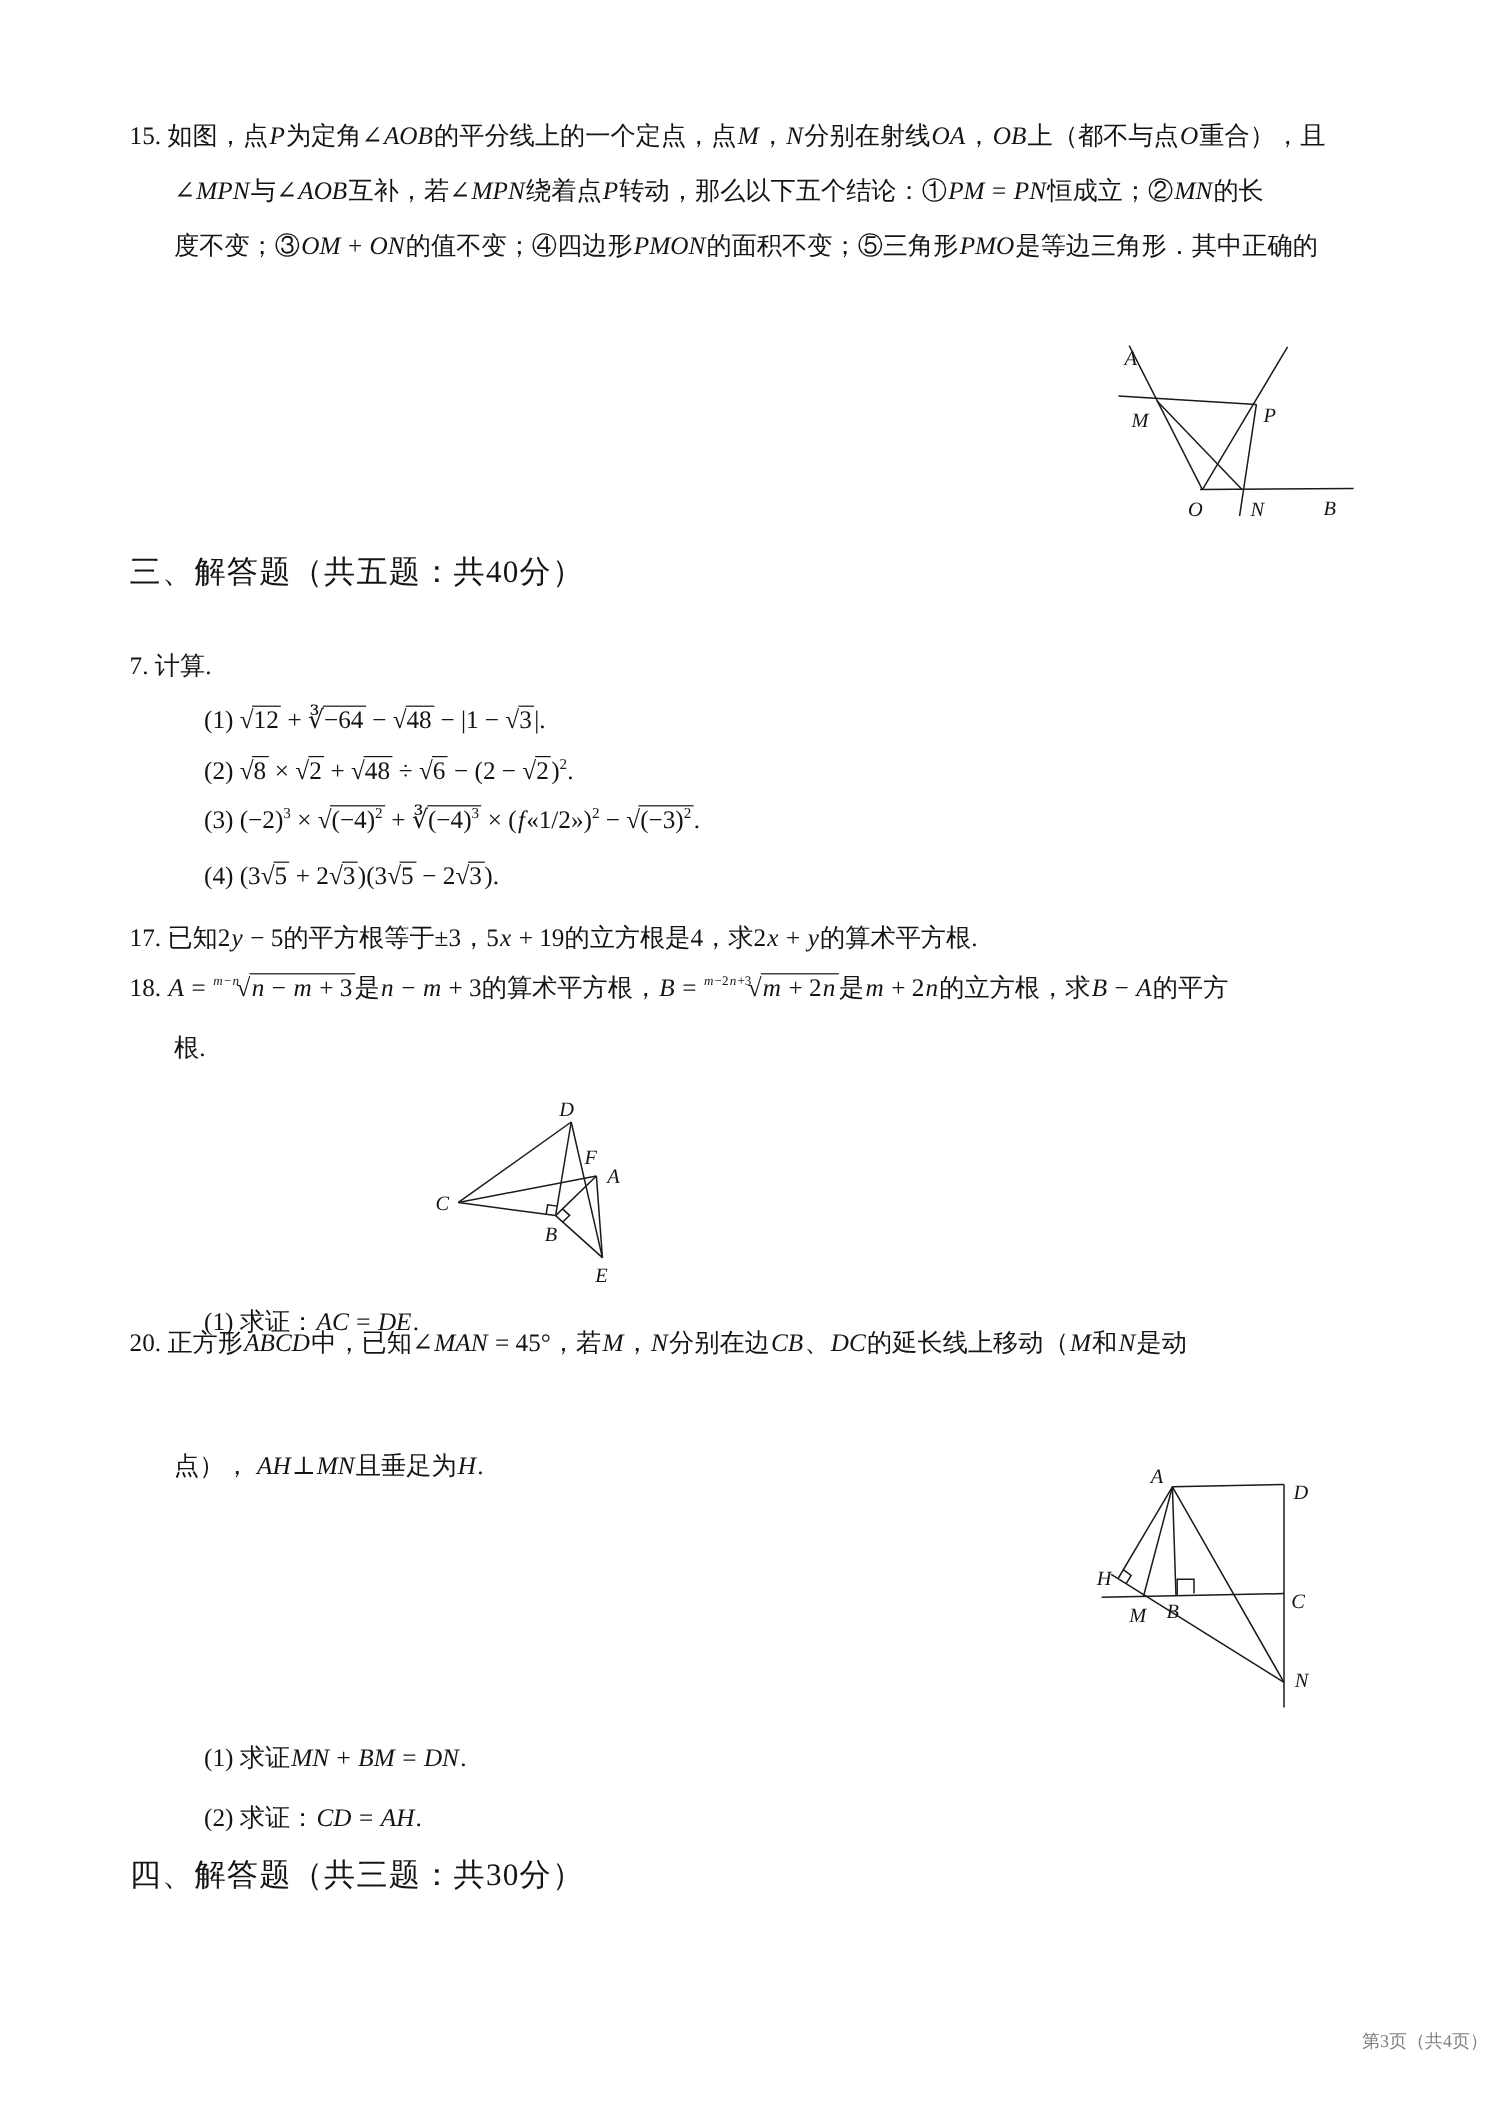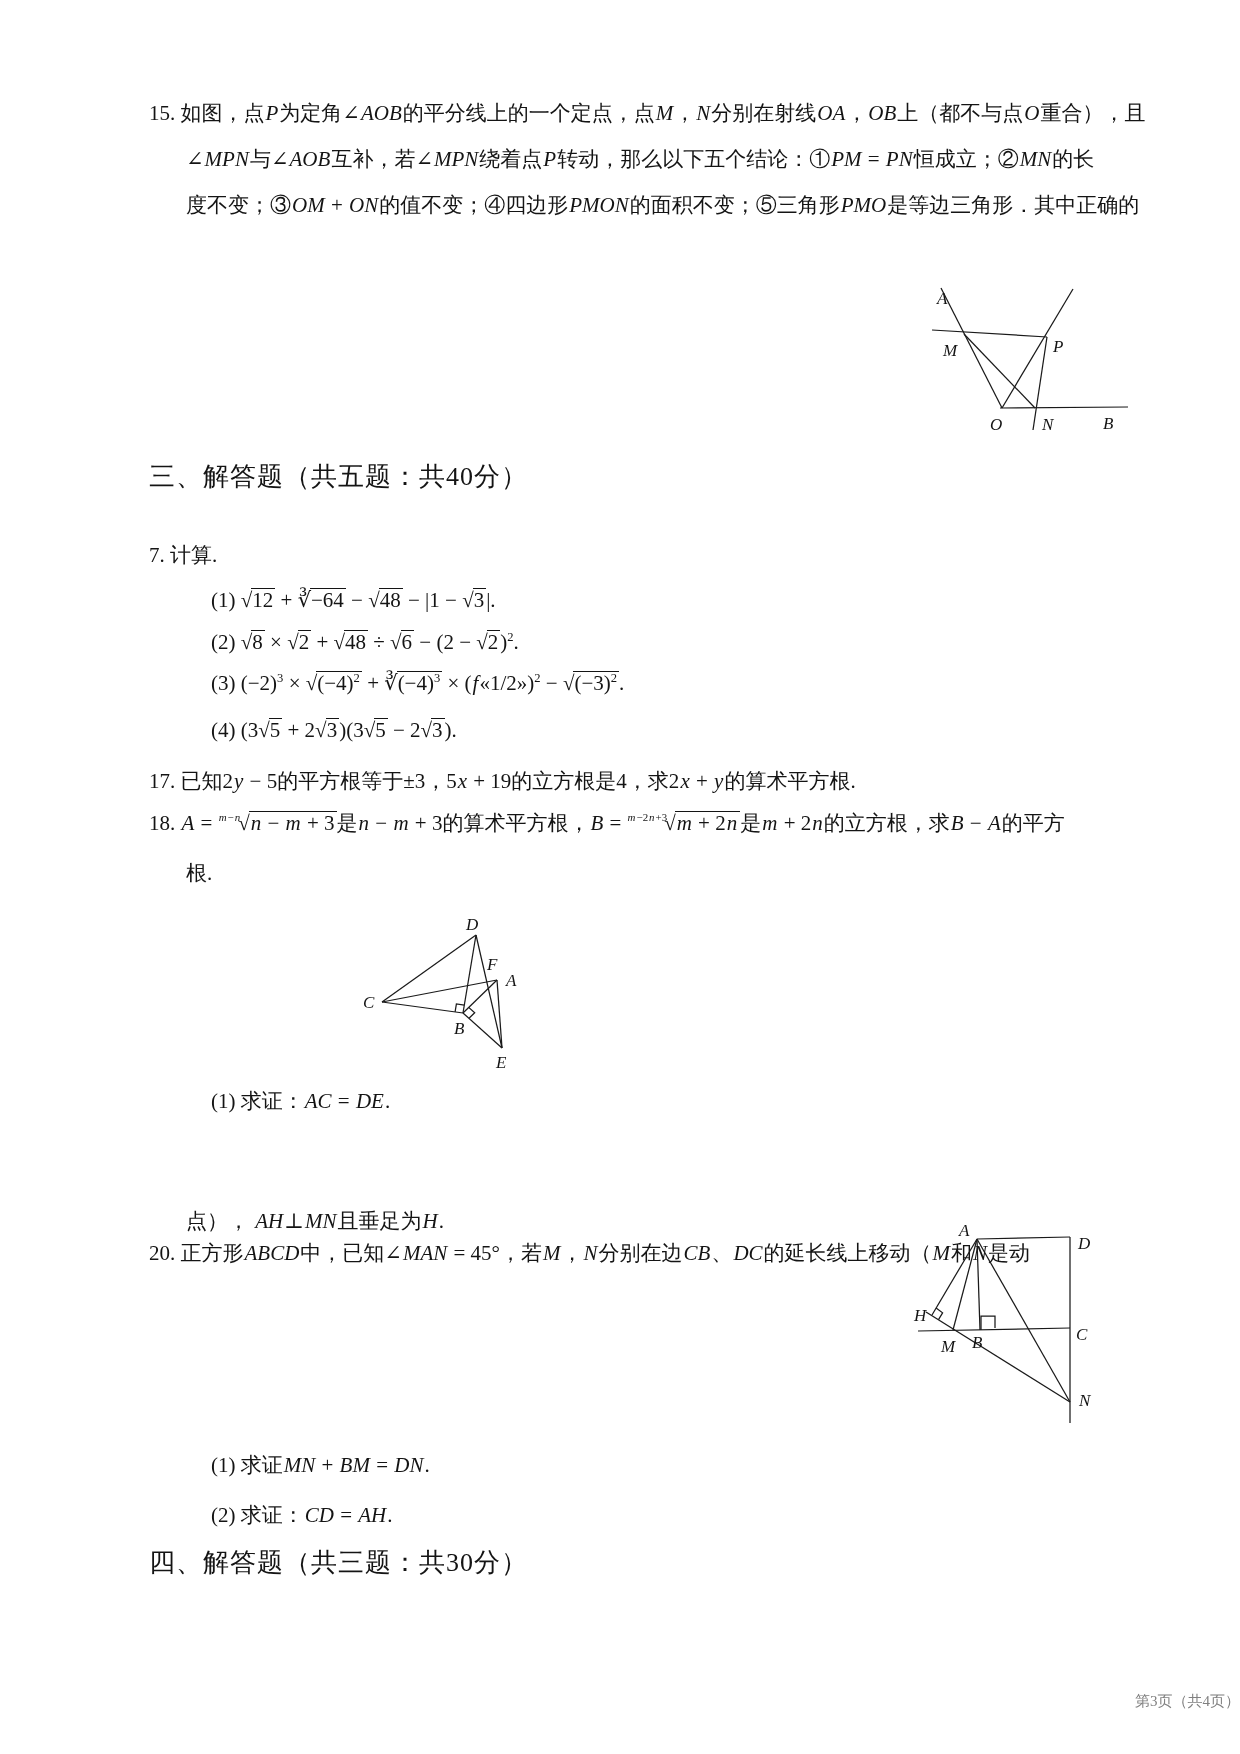--- a/index.html
+++ b/index.html
@@ -5,21 +5,21 @@
   html,body{margin:0;padding:0;background:#ffffff;}
   .page{
     position:relative;
     width:1240px;height:1754px;
     background:#ffffff;
     font-family:"Liberation Serif","DejaVu Serif",serif;
     color:#141414;
     font-size:21px;
     overflow:hidden;
   }
-  .line{position:absolute;white-space:nowrap;line-height:30px;margin-left:41px;}
+  .line{position:absolute;white-space:nowrap;line-height:30px;}
   .sec{font-size:26px;letter-spacing:1px;}
   .footer{position:absolute;left:0;right:0;text-align:right;color:#808080;font-size:15px;}
   i{font-style:italic;padding:0 1px;}
   sup{font-size:0.6em;line-height:0;}
   .rt{white-space:nowrap;}
   .ridx{font-size:0.52em;vertical-align:0.85em;margin-right:-3px;letter-spacing:0;}
   .rad{display:inline-block;border-top:1.4px solid #141414;line-height:1.12;padding:0 2px 0 1px;margin-left:-1px;}
   svg.fig{position:absolute;overflow:visible;}
   svg.fig line, svg.fig polyline{stroke:#1a1a1a;stroke-width:1.25;fill:none;}
   svg.fig text{font-family:"Liberation Serif","DejaVu Serif",serif;font-style:italic;font-size:17px;fill:#141414;}
@@ -76,21 +76,21 @@
     <text x="146" y="18">D</text>
     <text x="43" y="96">C</text>
     <text x="186" y="74">A</text>
     <text x="167" y="58">F</text>
     <text x="134" y="122">B</text>
     <text x="176" y="156">E</text>
   </svg>
 
   <div class="line" style="left:170px;top:1086px">(1) 求证：<i>AC</i> = <i>DE</i>.</div>
 
-  <div class="line" style="left:108px;top:1238px">20. 正方形<i>ABCD</i>中，已知∠<i>MAN</i> = 45°，若<i>M</i>，<i>N</i>分别在边<i>CB</i>、<i>DC</i>的延长线上移动（<i>M</i>和<i>N</i>是动</div>
+  <div class="line" style="left:108px;top:1104px">20. 正方形<i>ABCD</i>中，已知∠<i>MAN</i> = 45°，若<i>M</i>，<i>N</i>分别在边<i>CB</i>、<i>DC</i>的延长线上移动（<i>M</i>和<i>N</i>是动</div>
   <div class="line" style="left:145px;top:1206px">点）， <i>AH</i>⊥<i>MN</i>且垂足为<i>H</i>.</div>
 
   <svg class="fig" style="left:858px;top:1222px" width="285" height="245" viewBox="0 0 285 245">
     <line x1="119" y1="17" x2="212" y2="15"></line>
     <line x1="119" y1="17" x2="122" y2="108"></line>
     <line x1="212" y1="15" x2="212" y2="201"></line>
     <line x1="60" y1="109" x2="212" y2="106"></line>
     <line x1="68" y1="90" x2="212" y2="180"></line>
     <line x1="119" y1="17" x2="74" y2="93"></line>
     <line x1="119" y1="17" x2="95" y2="108"></line>

